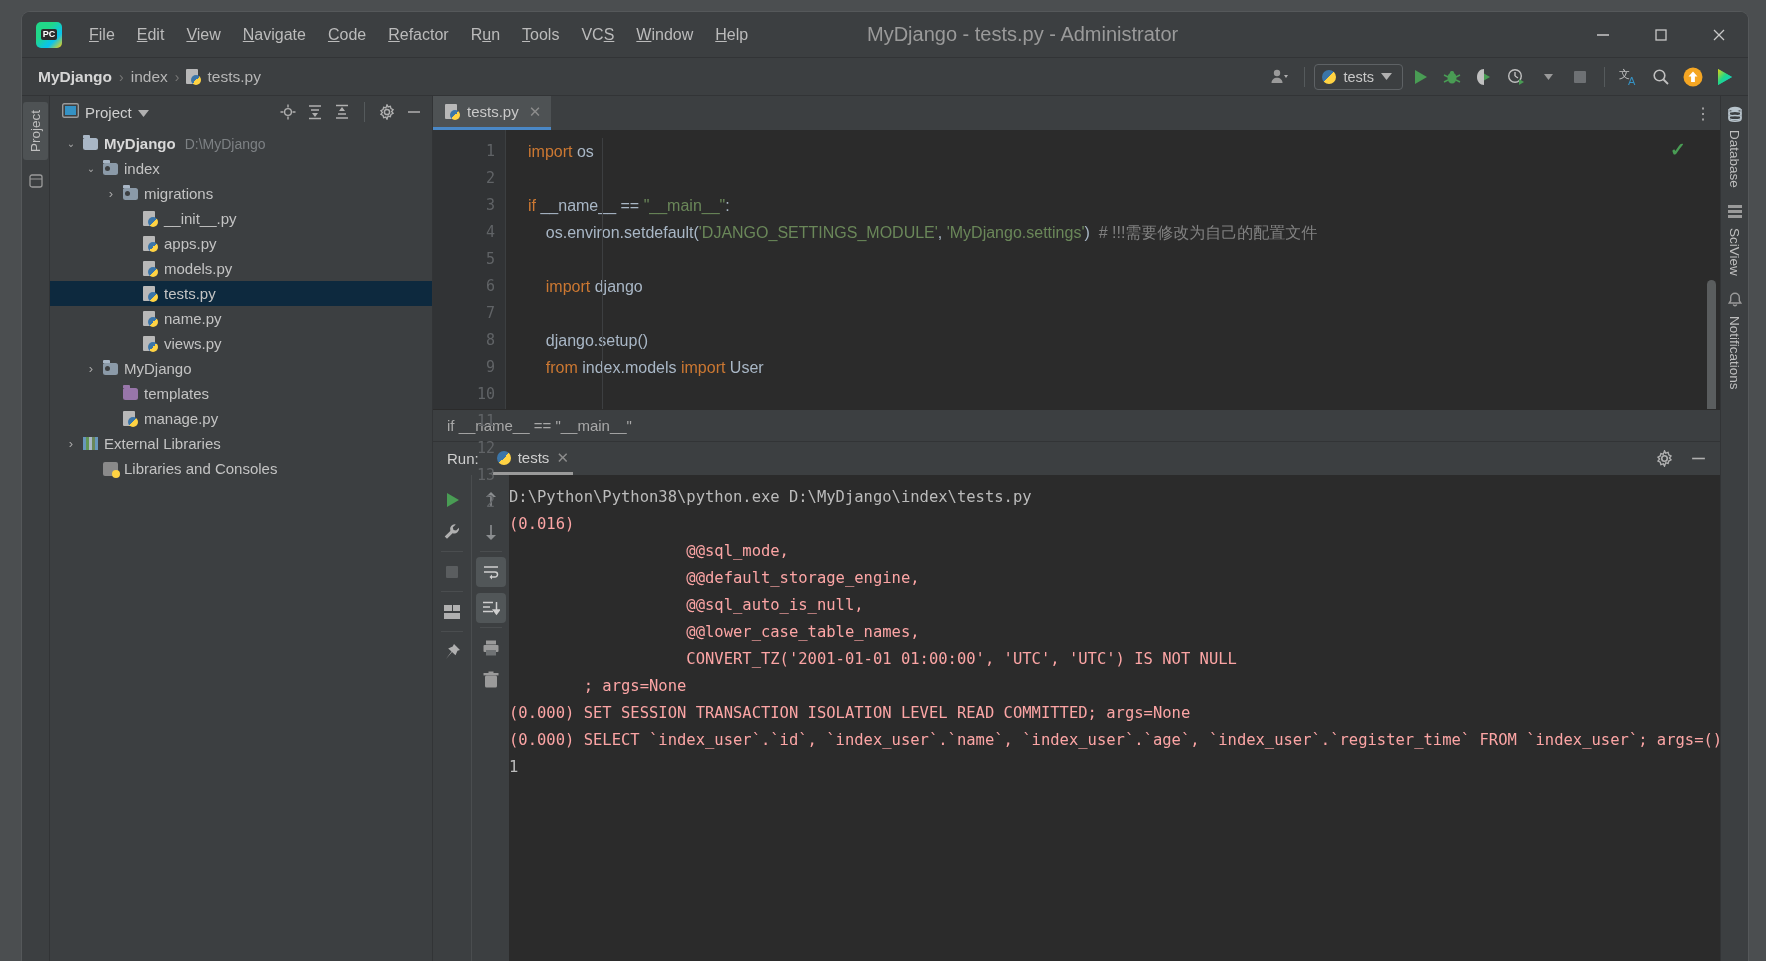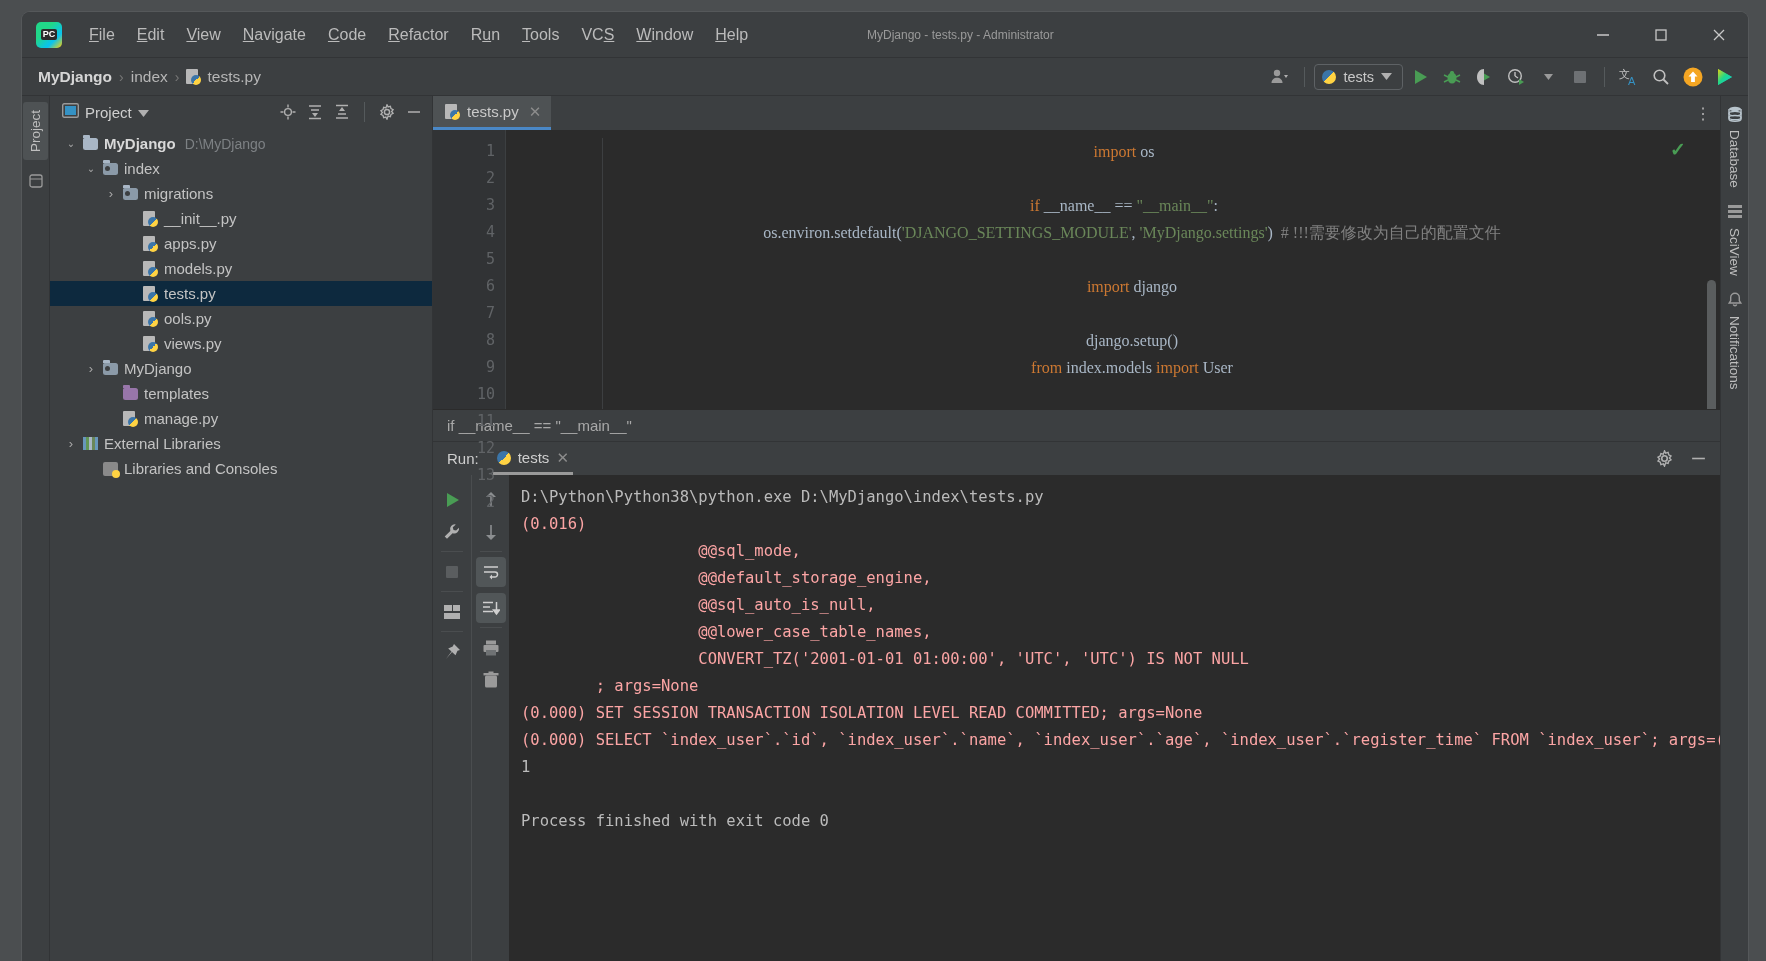--- a/index.html
+++ b/index.html
@@ -52,21 +52,21 @@
     line-height: 1;
   }
   #menubar { display: flex; align-items: center; margin-left: 16px; }
   .menu-item {
     color: #bbbbbb; font-size: 16px; padding: 4px 11px;
     cursor: default; white-space: nowrap;
   }
   .menu-item u { text-decoration: underline; }
   #window-title {
     position: absolute; left: 50%; transform: translateX(-50%);
-    color: #9a9a9a; font-size: 12px; white-space: nowrap;
+    color: #9a9a9a; font-size: 20px; white-space: nowrap;
     left: 845px; transform: none;
   }
   #winbtns { margin-left: auto; display: flex; height: 100%; }
   .winbtn {
     width: 58px; height: 100%; display: flex; align-items: center; justify-content: center;
     color: #c8c8c8;
   }
 
   
   #navbar {
@@ -199,22 +199,22 @@
     width:0;height:0;border-top:4px solid #8a8a8a;
     border-left:3px solid transparent;border-right:3px solid transparent;
   }
   #codearea {
     flex: 1 1 auto; padding: 8px 0 0 0; position: relative;
     background: #2b2b2b; overflow: hidden;
     border-left: 1px solid #3c3f41;
   }
   .cline {
     height: 27px; line-height: 27px; white-space: pre;
-    font-family: Liberation Serif, serif; font-size: 16px;
-    padding-left: 22px; color: #a9b7c6; text-align: center;
+    font-family: Liberation Sans, sans-serif; font-size: 16px;
+    padding-left: 22px; color: #a9b7c6;
   }
   .kw   { color: #cc7832; }
   .str  { color: #6a8759; }
   .cmt  { color: #808080; }
   #indentguide {
     position: absolute; left: 96px; top: 8px; width: 1px; height: 352px; background: #3d3f41;
   }
   #checkmark {
     position: absolute; right: 34px; top: 8px; color: #499c54; font-size: 19px; font-weight: bold;
   }
@@ -260,21 +260,21 @@
   }
   #runtools2 { border-left: 1px solid #4a4d4f; }
   .rtool { width: 30px; height: 30px; display: flex; align-items: center; justify-content: center; color: #9a9a9a; }
   .rtool.boxed { background: #515658; border-radius: 4px; }
   .rtool.sepafter { position: relative; margin-bottom: 8px; }
   .rtool.sepafter::after {
     content:""; position:absolute; left:4px; right:4px; bottom:-5px; height:1px; background:#4a4d4f;
   }
   #console {
     flex: 1 1 auto; background: #2b2b2b; min-width: 0;
-    padding: 9px 0 0 12px; overflow: hidden;
+    padding: 9px 0 0 0; overflow: hidden;
   }
   .oline {
     height: 27px; line-height: 27px; white-space: pre;
     font-family: "DejaVu Sans Mono", monospace; font-size: 15.5px;
     color: #bbbbbb;
   }
   .oline.err { color: #fca5a5; }
 </style>
 </head>
 <body>
@@ -569,21 +569,21 @@
             </div>
             <div class="trow">
               <span style="width:72px;flex:0 0 72px"></span>
               <span class="tw"></span>
               <span class="ticon">
                 <span class="pyico">
                   <span class="sheet"></span>
                   <span class="snake"></span>
                 </span>
               </span>
-              <span class="tlabel">ools.py</span>
+              <span class="tlabel">name.py</span>
             </div>
             <div class="trow">
               <span style="width:72px;flex:0 0 72px"></span>
               <span class="tw"></span>
               <span class="ticon">
                 <span class="pyico">
                   <span class="sheet"></span>
                   <span class="snake"></span>
                 </span>
               </span>
@@ -796,21 +796,20 @@
                 <div class="oline err">                   @@sql_mode,</div>
                 <div class="oline err">                   @@default_storage_engine,</div>
                 <div class="oline err">                   @@sql_auto_is_null,</div>
                 <div class="oline err">                   @@lower_case_table_names,</div>
                 <div class="oline err">                   CONVERT_TZ('2001-01-01 01:00:00', 'UTC', 'UTC') IS NOT NULL</div>
                 <div class="oline err">        ; args=None</div>
                 <div class="oline err">(0.000) SET SESSION TRANSACTION ISOLATION LEVEL READ COMMITTED; args=None</div>
                 <div class="oline err">(0.000) SELECT `index_user`.`id`, `index_user`.`name`, `index_user`.`age`, `index_user`.`register_time` FROM `index_user`; args=()</div>
                 <div class="oline">1</div>
                 <div class="oline"> </div>
-                <div class="oline">Process finished with exit code 0</div>
               </div>
         </div>
       </div>
     </div>
 
     <div id="rightstrip">
       <div class="rtab">
         <span>
           <svg width="16" height="16" viewBox="0 0 16 16">
                 <ellipse cx="8" cy="3" rx="6" ry="2.2" fill="#b8c4cc"></ellipse>

